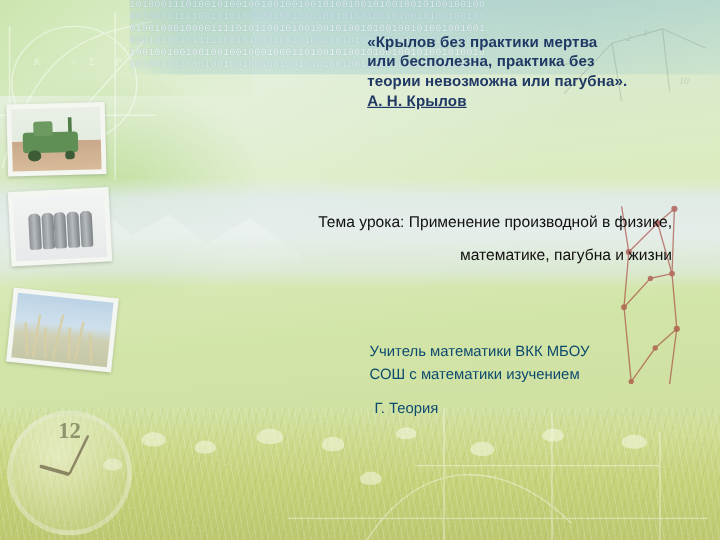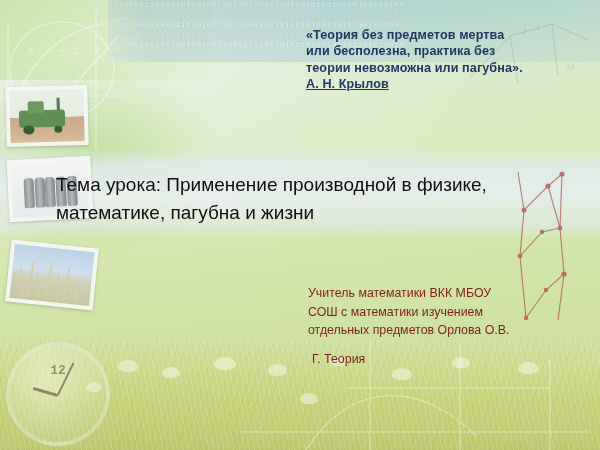--- a/index.html
+++ b/index.html
@@ -104,23 +104,23 @@
 
   
   .clock{
     position:absolute;left:6px;bottom:4px;width:96px;height:96px;
     border-radius:50%;
     background:radial-gradient(circle at 40% 36%, rgba(252,252,240,.60), rgba(226,232,198,.30) 62%, rgba(200,212,170,.12) 100%);
     border:4px solid rgba(236,240,222,.45);
     opacity:.85;
   }
   .clock .num12{
-    position:absolute;left:50%;top:17px;transform:translateX(-50%);
-    font-size:13px;color:rgba(96,104,72,.75);font-weight:bold;
-    font-family:Liberation Mono, monospace;
+    position:absolute;left:50%;top:3px;transform:translateX(-50%);
+    font-size:19px;color:rgba(96,104,72,.75);font-weight:bold;
+    font-family:Liberation Serif, serif;
   }
   .hand{position:absolute;left:50%;top:50%;transform-origin:0 50%;background:rgba(92,78,60,.72);border-radius:2px;}
   .hand.h{width:26px;height:3px;transform:rotate(196deg);}
   .hand.m{width:36px;height:2.4px;transform:rotate(-64deg);}
 
   
   .photo{
     position:absolute;background:#f4f6f2;
     box-shadow:0 1px 3px rgba(60,70,50,.28);
     padding:4px;
@@ -152,29 +152,29 @@
   
   .quote{
     position:absolute;left:306px;top:27px;width:284px;
     font-size:12.6px;font-weight:bold;line-height:16.4px;
     color:#1f3864;
     letter-spacing:.1px;
   }
   .quote .author{display:block;text-decoration:underline;}
 
   .title{
-    position:absolute;left:56px;top:171px;width:520px;
-    text-align:left;
-    font-size:19px;line-height:28px;color:#101010;
+    position:absolute;left:40px;top:171px;width:520px;
+    text-align:right;
+    font-size:13px;line-height:28px;color:#101010;
   }
   .title .l2{display:block;}
 
   .byline{
     position:absolute;left:308px;top:284px;width:268px;
-    font-size:12.4px;line-height:18.6px;color:#7f1d1d;
+    font-size:12.4px;line-height:18.6px;color:#0c4a6e;
   }
   .byline .city{display:block;margin-top:10px;padding-left:4px;}
 </style>
 </head>
 <body>
 
 <div class="slide">
 
   <div class="bg-base"></div>
   <div class="tl-block"></div>
@@ -302,31 +302,30 @@
       <span class="wheat-ear" style="left:22%;height:66%;transform:rotate(4deg);"></span>
       <span class="wheat-ear" style="left:33%;height:48%;transform:rotate(-6deg);"></span>
       <span class="wheat-ear" style="left:45%;height:70%;transform:rotate(7deg);"></span>
       <span class="wheat-ear" style="left:57%;height:52%;transform:rotate(-4deg);"></span>
       <span class="wheat-ear" style="left:68%;height:62%;transform:rotate(6deg);"></span>
       <span class="wheat-ear" style="left:80%;height:46%;transform:rotate(-8deg);"></span>
     </div>
   </div>
 
   <div class="quote">
-    <span>«Теория  без  предметов  мертва</span><br>
+    <span>«Крылов  без  практики  мертва</span><br>
     <span>или бесполезна, практика без</span><br>
     <span>теории невозможна или пагубна».</span>
     <span class="author">А. Н. Крылов</span>
   </div>
 
   <div class="title">
     <span>Тема урока: Применение производной в физике,</span>
     <span class="l2">математике, пагубна и жизни</span>
   </div>
 
   <div class="byline">
     <span>Учитель математики ВКК МБОУ</span><br>
     <span>СОШ с  математики изучением</span><br>
-    <span>отдельных предметов Орлова О.В.</span>
     <span class="city">Г. Теория</span>
   </div>
 
 </div>
 
 </body></html>

